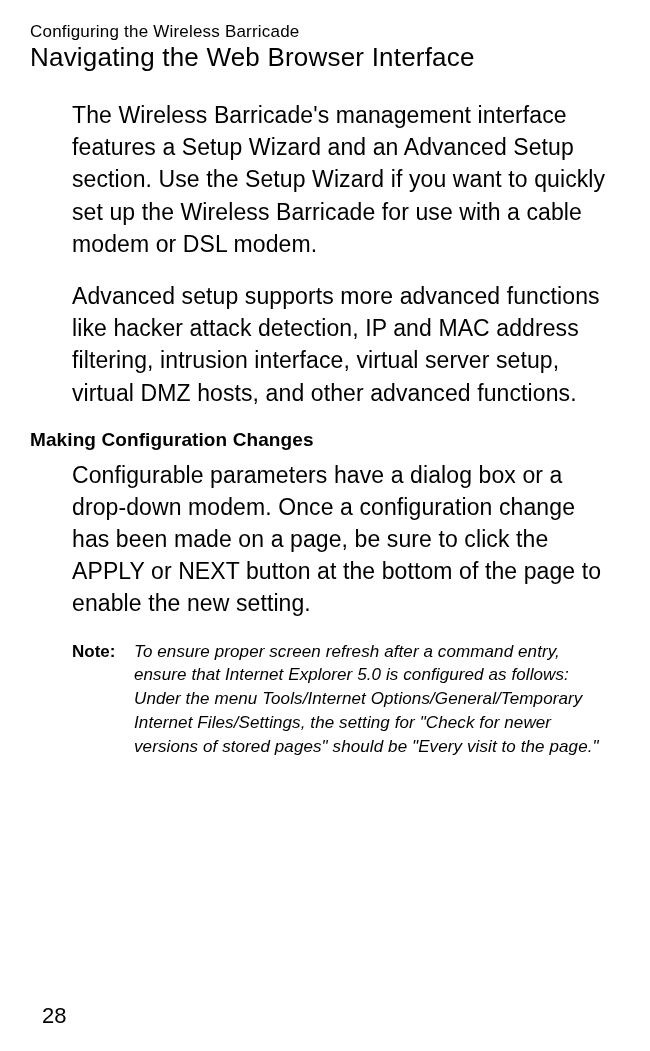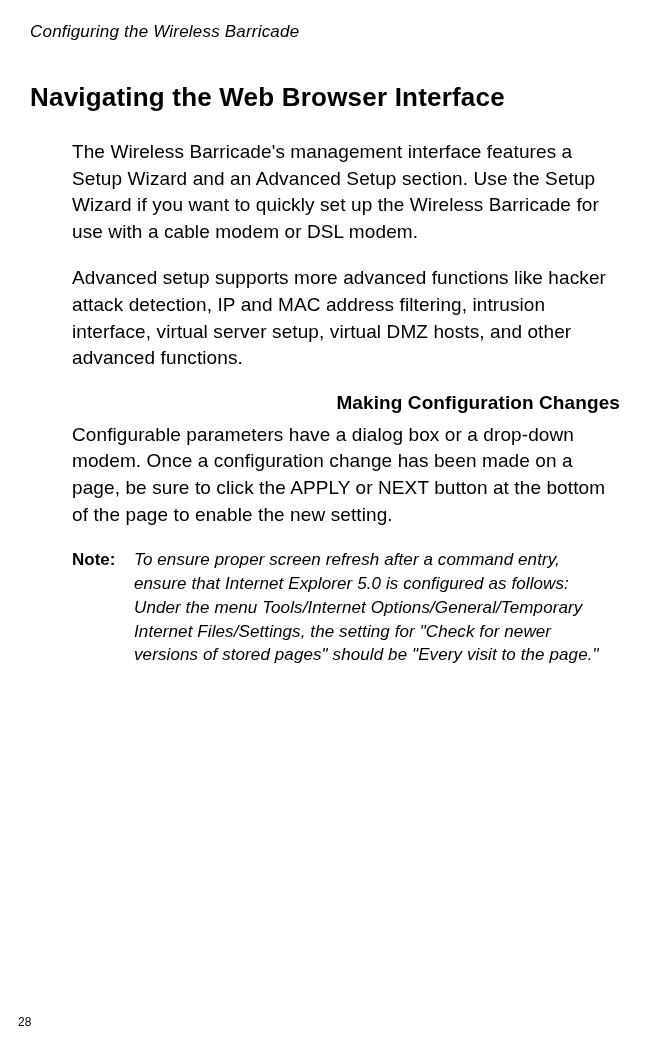--- a/index.html
+++ b/index.html
@@ -9,49 +9,46 @@
     }
     body {
       font-family: Arial, Helvetica, sans-serif;
       background: #ffffff;
       width: 650px;
       height: 1051px;
       position: relative;
       padding: 22px 30px 30px 30px;
     }
     .running-header {
-      font-style: italic;
       font-size: 17px;
       font-family: Arial, Helvetica, sans-serif;
-      margin-bottom: 40px;
       letter-spacing: 0.2px;
     }
     .h1 {
       font-family: Arial, Helvetica, sans-serif;
-      font-weight: bold;
+      font-weight: normal;
       font-size: 26px;
       margin-bottom: 26px;
       letter-spacing: 0.2px;
     }
     .body-para {
-      font-size: 19px;
+      font-size: 23px;
       line-height: 1.4;
       margin-left: 42px;
       margin-right: 10px;
       margin-bottom: 20px;
       letter-spacing: 0.1px;
     }
     .h2 {
       font-family: Arial, Helvetica, sans-serif;
       font-weight: bold;
       font-size: 19px;
       margin-top: 6px;
       margin-bottom: 8px;
       letter-spacing: 0.1px;
-      text-align: right;
     }
     .note-block {
       display: flex;
       margin-left: 42px;
       margin-right: 10px;
       margin-top: 2px;
     }
     .note-label {
       font-weight: bold;
       font-size: 17px;
@@ -61,22 +58,22 @@
     .note-body {
       font-size: 17px;
       line-height: 1.4;
       flex: 1;
       letter-spacing: 0.1px;
       font-style: italic;
     }
     .page-number {
       position: absolute;
       bottom: 22px;
-      left: 18px;
-      font-size: 12px;
+      left: 42px;
+      font-size: 22px;
     }
   </style>
 </head>
 <body>
 
 <div class="running-header">Configuring the Wireless Barricade</div>
 
 <div class="h1">Navigating the Web Browser Interface</div>
 
 <div class="body-para">The Wireless Barricade's management interface features a Setup Wizard and an Advanced Setup section. Use the Setup Wizard if you want to quickly set up the Wireless Barricade for use with a cable modem or DSL modem.</div>

